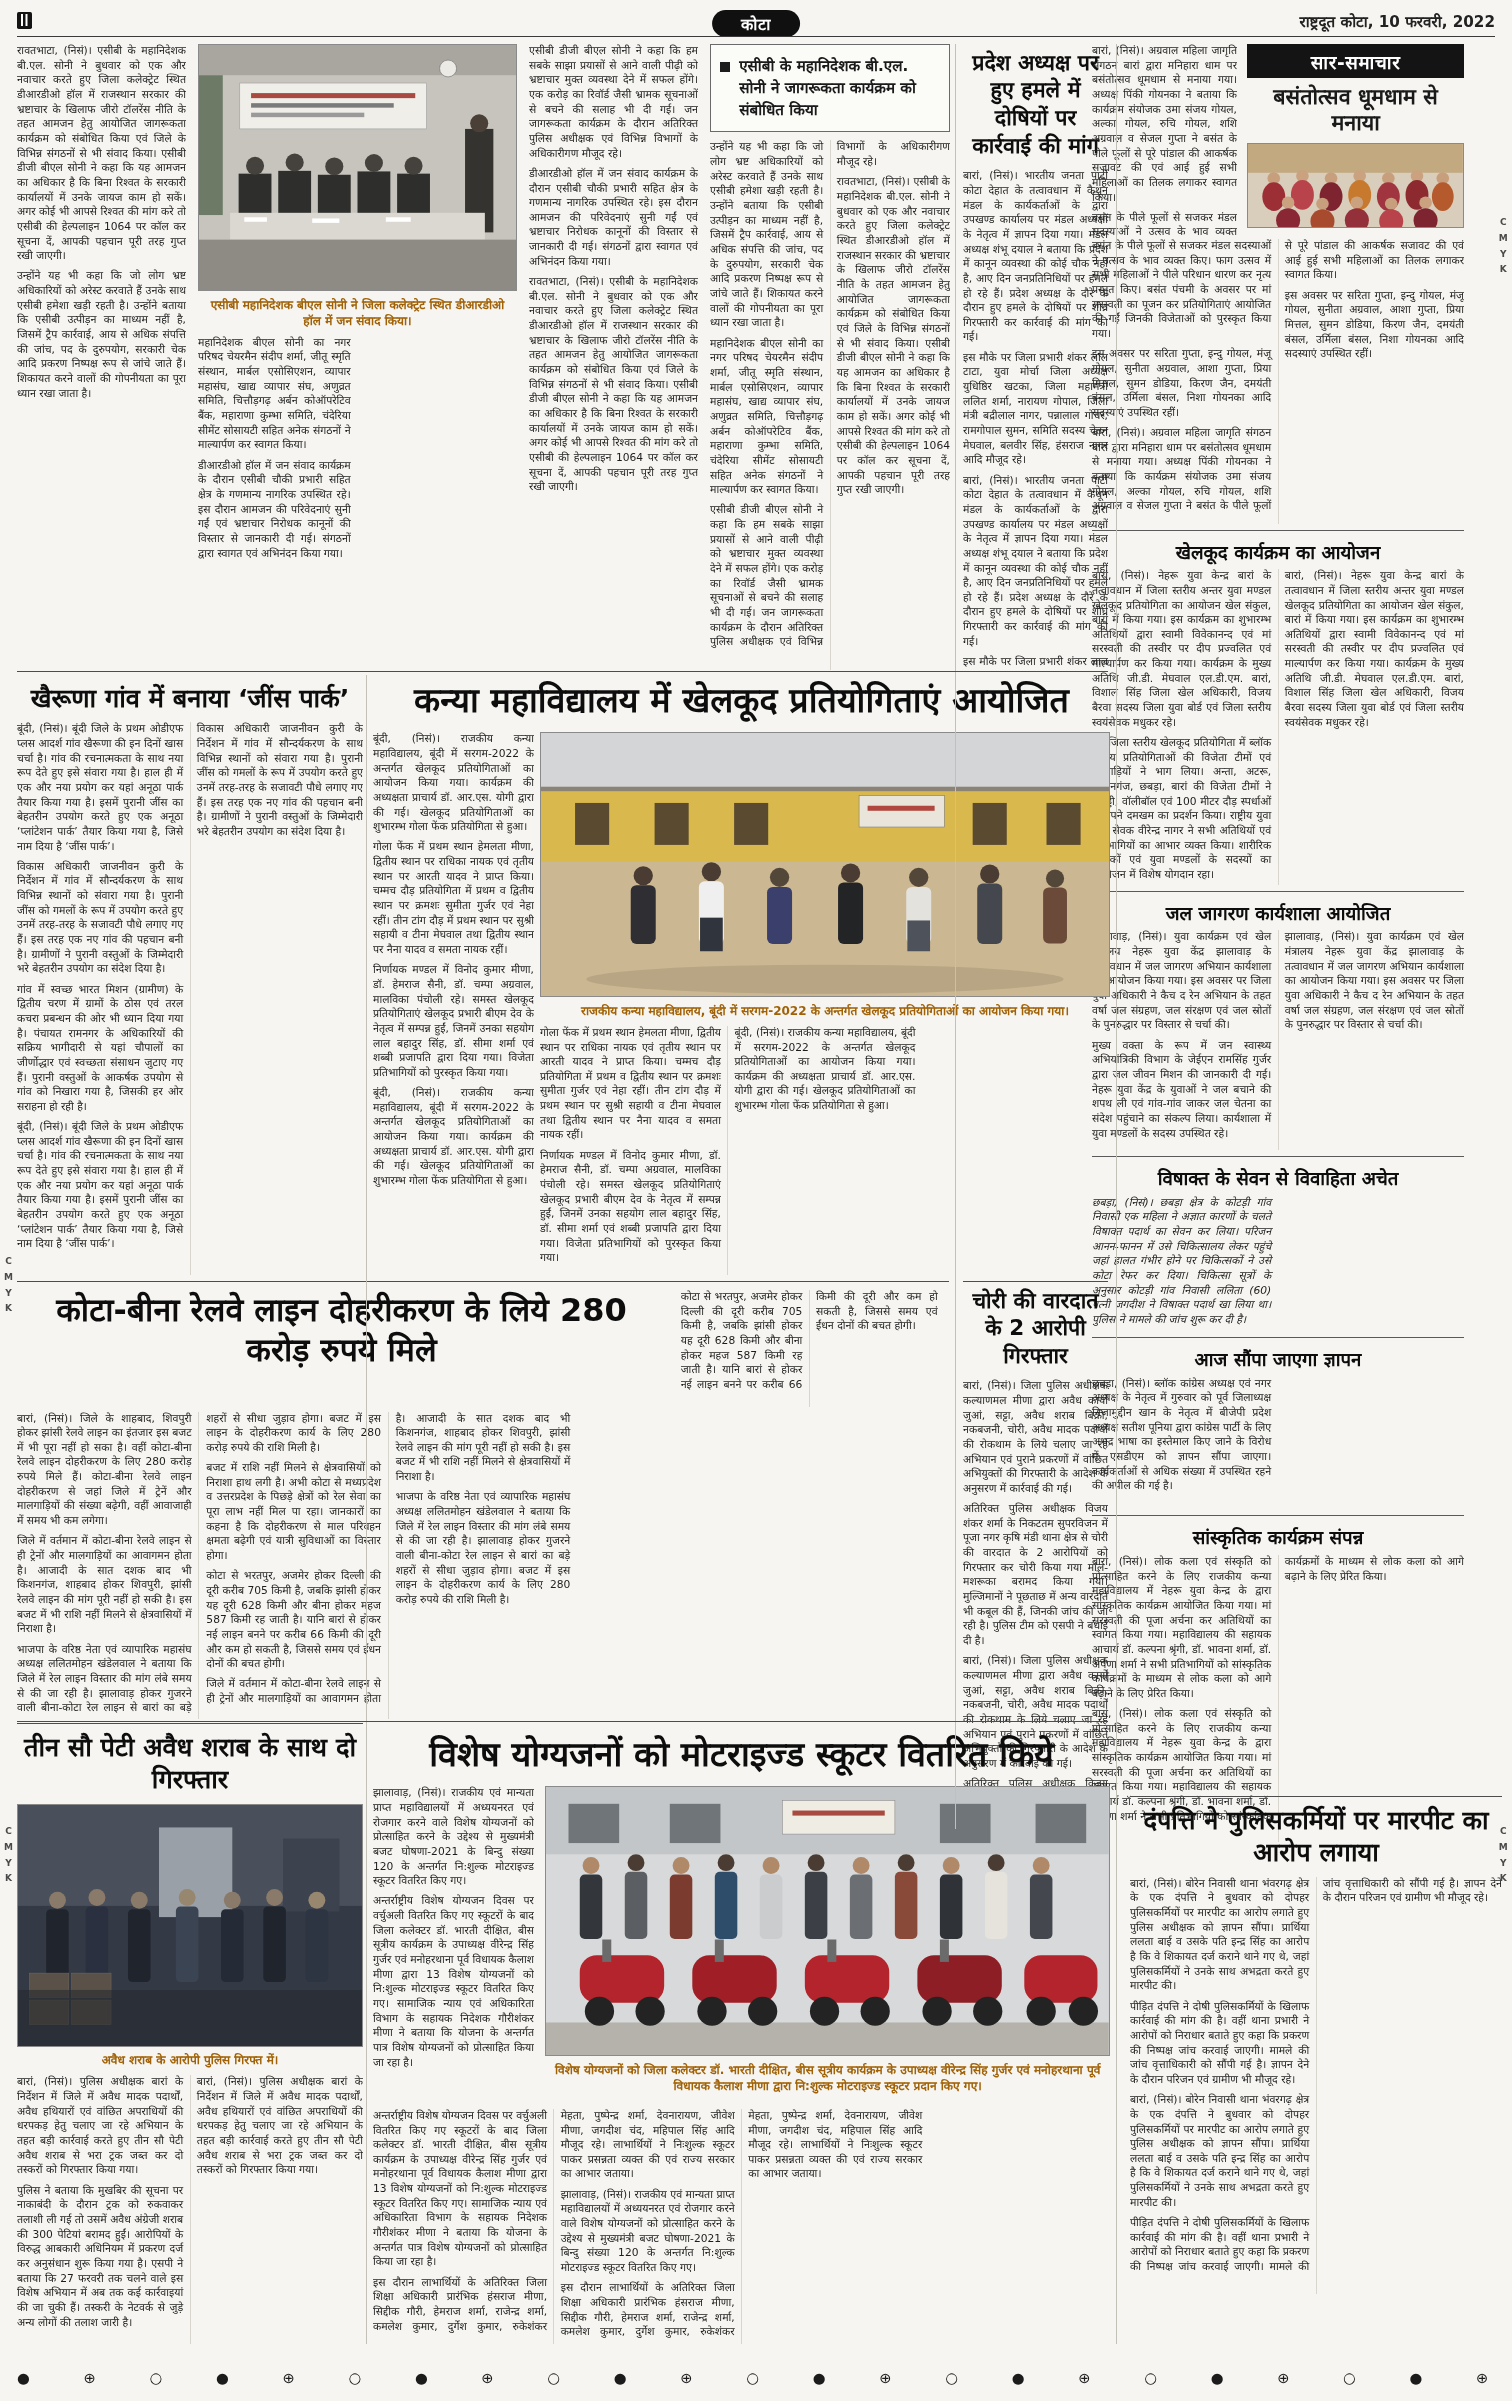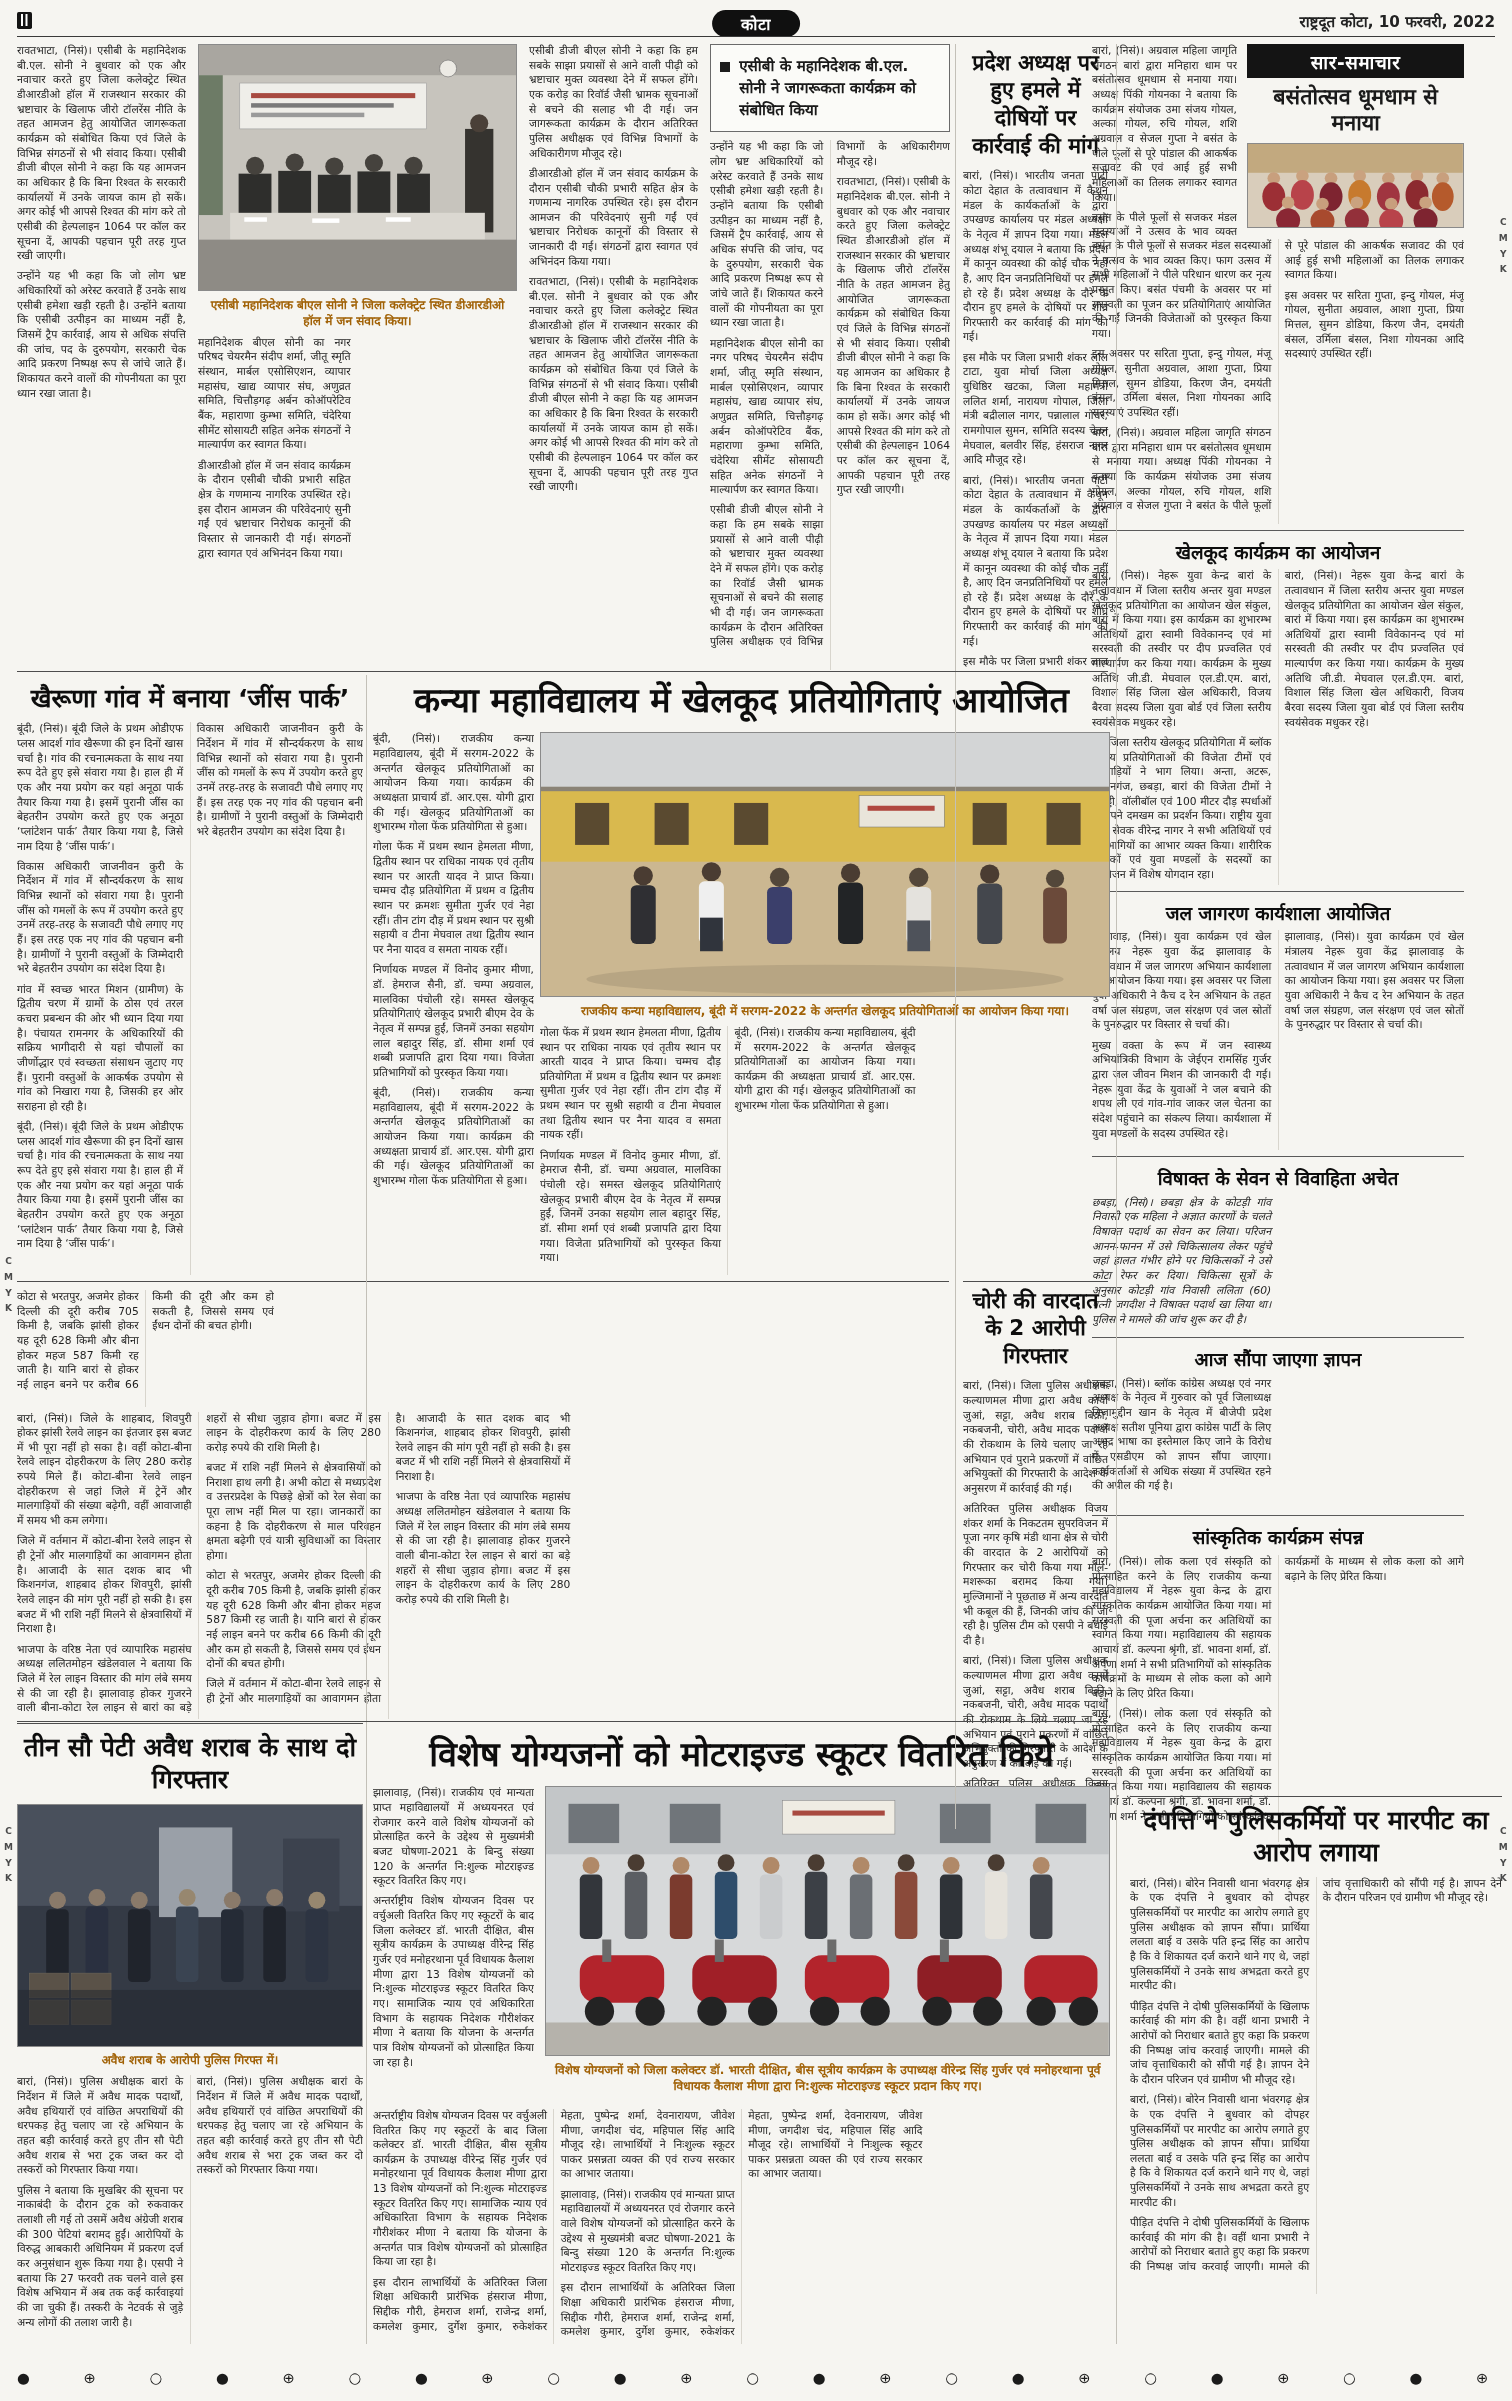--- a/index.html
+++ b/index.html
@@ -305,20 +305,21 @@
         <p>गोला फेंक में प्रथम स्थान हेमलता मीणा, द्वितीय स्थान पर राधिका नायक एवं तृतीय स्थान पर आरती यादव ने प्राप्त किया। चम्मच दौड़ प्रतियोगिता में प्रथम व द्वितीय स्थान पर क्रमशः सुमीता गुर्जर एवं नेहा रहीं। तीन टांग दौड़ में प्रथम स्थान पर सुश्री सहायी व टीना मेघवाल तथा द्वितीय स्थान पर नैना यादव व समता नायक रहीं।</p>
         <p>निर्णायक मण्डल में विनोद कुमार मीणा, डॉ. हेमराज सैनी, डॉ. चम्पा अग्रवाल, मालविका पंचोली रहे। समस्त खेलकूद प्रतियोगिताएं खेलकूद प्रभारी बीएम देव के नेतृत्व में सम्पन्न हुईं, जिनमें उनका सहयोग लाल बहादुर सिंह, डॉ. सीमा शर्मा एवं शब्बी प्रजापति द्वारा दिया गया। विजेता प्रतिभागियों को पुरस्कृत किया गया।</p>
         <p>बूंदी, (निसं)। राजकीय कन्या महाविद्यालय, बूंदी में सरगम-2022 के अन्तर्गत खेलकूद प्रतियोगिताओं का आयोजन किया गया। कार्यक्रम की अध्यक्षता प्राचार्य डॉ. आर.एस. योगी द्वारा की गई। खेलकूद प्रतियोगिताओं का शुभारम्भ गोला फेंक प्रतियोगिता से हुआ।</p>
       </div>
     </figure>
   </div>
 </section>
 
 <section class="sec" style="left:17px;top:1281px;width:932px;height:438px;border-top:1.1px solid #4d4d4d;">
   <div class="rw-top">
+    <h2 class="hl-rw">कोटा-बीना रेलवे लाइन दोहरीकरण के लिये 280 करोड़ रुपये मिले</h2>
     <div class="bt c2 rw-side">
       <p>कोटा से भरतपुर, अजमेर होकर दिल्ली की दूरी करीब 705 किमी है, जबकि झांसी होकर यह दूरी 628 किमी और बीना होकर महज 587 किमी रह जाती है। यानि बारां से होकर नई लाइन बनने पर करीब 66 किमी की दूरी और कम हो सकती है, जिससे समय एवं ईंधन दोनों की बचत होगी।</p>
     </div>
   </div>
   <div class="bt c5 grow rw-body">
     <p>बारां, (निसं)। जिले के शाहबाद, शिवपुरी होकर झांसी रेलवे लाइन का इंतजार इस बजट में भी पूरा नहीं हो सका है। वहीं कोटा-बीना रेलवे लाइन दोहरीकरण के लिए 280 करोड़ रुपये मिले हैं। कोटा-बीना रेलवे लाइन दोहरीकरण से जहां जिले में ट्रेनें और मालगाड़ियों की संख्या बढ़ेगी, वहीं आवाजाही में समय भी कम लगेगा।</p>
     <p>जिले में वर्तमान में कोटा-बीना रेलवे लाइन से ही ट्रेनों और मालगाड़ियों का आवागमन होता है। आजादी के सात दशक बाद भी किशनगंज, शाहबाद होकर शिवपुरी, झांसी रेलवे लाइन की मांग पूरी नहीं हो सकी है। इस बजट में भी राशि नहीं मिलने से क्षेत्रवासियों में निराशा है।</p>
     <p>भाजपा के वरिष्ठ नेता एवं व्यापारिक महासंघ अध्यक्ष ललितमोहन खंडेलवाल ने बताया कि जिले में रेल लाइन विस्तार की मांग लंबे समय से की जा रही है। झालावाड़ होकर गुजरने वाली बीना-कोटा रेल लाइन से बारां का बड़े शहरों से सीधा जुड़ाव होगा। बजट में इस लाइन के दोहरीकरण कार्य के लिए 280 करोड़ रुपये की राशि मिली है।</p>
     <p>बजट में राशि नहीं मिलने से क्षेत्रवासियों को निराशा हाथ लगी है। अभी कोटा से मध्यप्रदेश व उत्तरप्रदेश के पिछड़े क्षेत्रों को रेल सेवा का पूरा लाभ नहीं मिल पा रहा। जानकारों का कहना है कि दोहरीकरण से माल परिवहन क्षमता बढ़ेगी एवं यात्री सुविधाओं का विस्तार होगा।</p>
     <p>कोटा से भरतपुर, अजमेर होकर दिल्ली की दूरी करीब 705 किमी है, जबकि झांसी होकर यह दूरी 628 किमी और बीना होकर महज 587 किमी रह जाती है। यानि बारां से होकर नई लाइन बनने पर करीब 66 किमी की दूरी और कम हो सकती है, जिससे समय एवं ईंधन दोनों की बचत होगी।</p>

